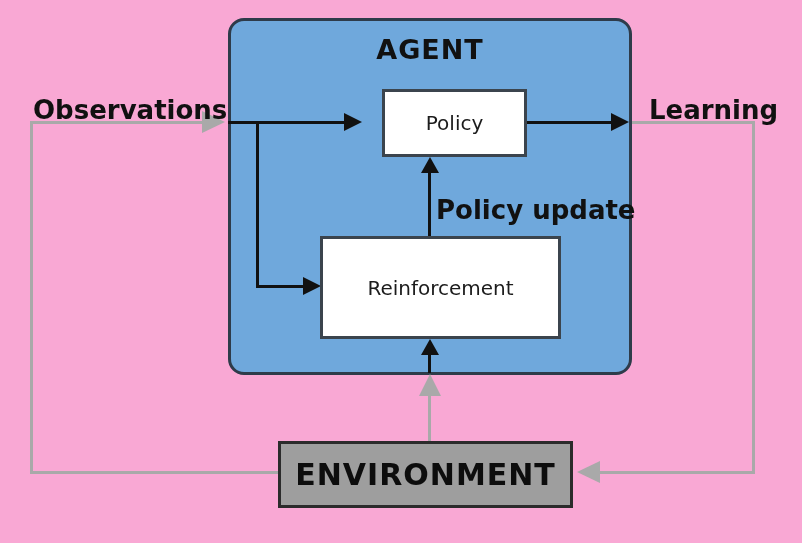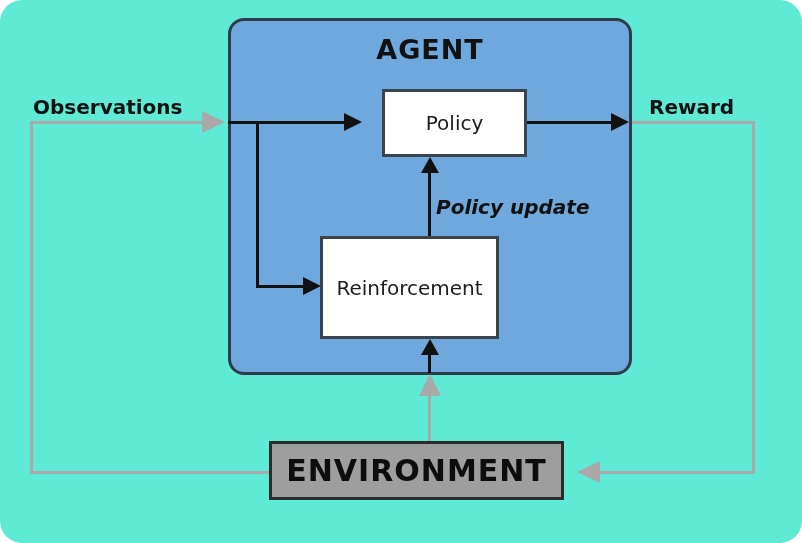--- a/index.html
+++ b/index.html
@@ -1,22 +1,21 @@
 <!DOCTYPE html>
 <html style="--agent-fill: #6fa8dc; --agent-border: #2e3b4a; --box-border: #3b444d; --env-fill: #9e9e9e; --env-border: #2b2b2b; --gray-line: #a9a9a9; --black-line: #111111; --text: #111111;"><head>
 <meta charset="utf-8">
 <style>
   html,body { margin:0; padding:0; background:#ffffff; }
   #canvas {
     position:relative;
     width:802px; height:543px;
-    background:#5eead4;
+    background:#f9a8d4;
     font-family:"DejaVu Sans", "Liberation Sans", sans-serif;
     overflow:hidden;
-    border-radius:22px;
   }
   .abs { position:absolute; box-sizing:border-box; }
 
   
   .agent-box {
     background:var(--agent-fill,#6fa8dc);
     border:3px solid var(--agent-border,#2e3b4a);
     border-radius:16px;
   }
   .agent-title {
@@ -56,21 +55,21 @@
   
   .ah { width:0; height:0; }
   .ah-right-black { border-top:9px solid transparent; border-bottom:9px solid transparent; border-left:18px solid var(--black-line,#111111); }
   .ah-right-gray  { border-top:11px solid transparent; border-bottom:11px solid transparent; border-left:23px solid var(--gray-line,#a9a9a9); }
   .ah-left-gray   { border-top:11px solid transparent; border-bottom:11px solid transparent; border-right:23px solid var(--gray-line,#a9a9a9); }
   .ah-up-black    { border-left:9px solid transparent; border-right:9px solid transparent; border-bottom:16px solid var(--black-line,#111111); }
   .ah-up-gray     { border-left:11px solid transparent; border-right:11px solid transparent; border-bottom:22px solid var(--gray-line,#a9a9a9); }
 
   
   .flow-label {
-    font-size:20px;
+    font-size:26px;
     font-weight:bold;
     color:var(--text,#111111);
     white-space:nowrap;
   }
 </style>
 </head>
 <body>
 
 <div id="canvas">
 
@@ -100,27 +99,27 @@
 
   <div class="abs line-gray" style="left:428px; top:392px; width:3px; height:49px;"></div>
   <div class="abs ah ah-up-gray" style="left:419px; top:374px;"></div>
   <div class="abs line-black" style="left:428px; top:352px; width:3px; height:21px;"></div>
   <div class="abs ah ah-up-black" style="left:421px; top:339px;"></div>
 
   <div class="abs white-box" style="left:382px; top:89px; width:145px; height:68px;">
     <span>Policy</span>
   </div>
 
-  <div class="abs white-box" style="left:320px; top:236px; width:179px; height:103px;">
+  <div class="abs white-box" style="left:320px; top:236px; width:241px; height:103px;">
     <span>
       <span>Reinforcement</span><br>
     </span>
   </div>
 
-  <div class="abs env-box" style="left:269px; top:441px; width:295px; height:59px;">
+  <div class="abs env-box" style="left:278px; top:441px; width:295px; height:67px;">
     <span>ENVIRONMENT</span>
   </div>
 
   <div class="abs flow-label" style="left:33px; top:95px;">Observations</div>
-  <div class="abs flow-label" style="left:649px; top:95px;">Reward</div>
-  <div class="abs flow-label" style="left:436px; top:195px;font-style:italic;">Policy update</div>
+  <div class="abs flow-label" style="left:649px; top:95px;">Learning</div>
+  <div class="abs flow-label" style="left:436px; top:195px;">Policy update</div>
 
 </div>
 
 </body></html>

